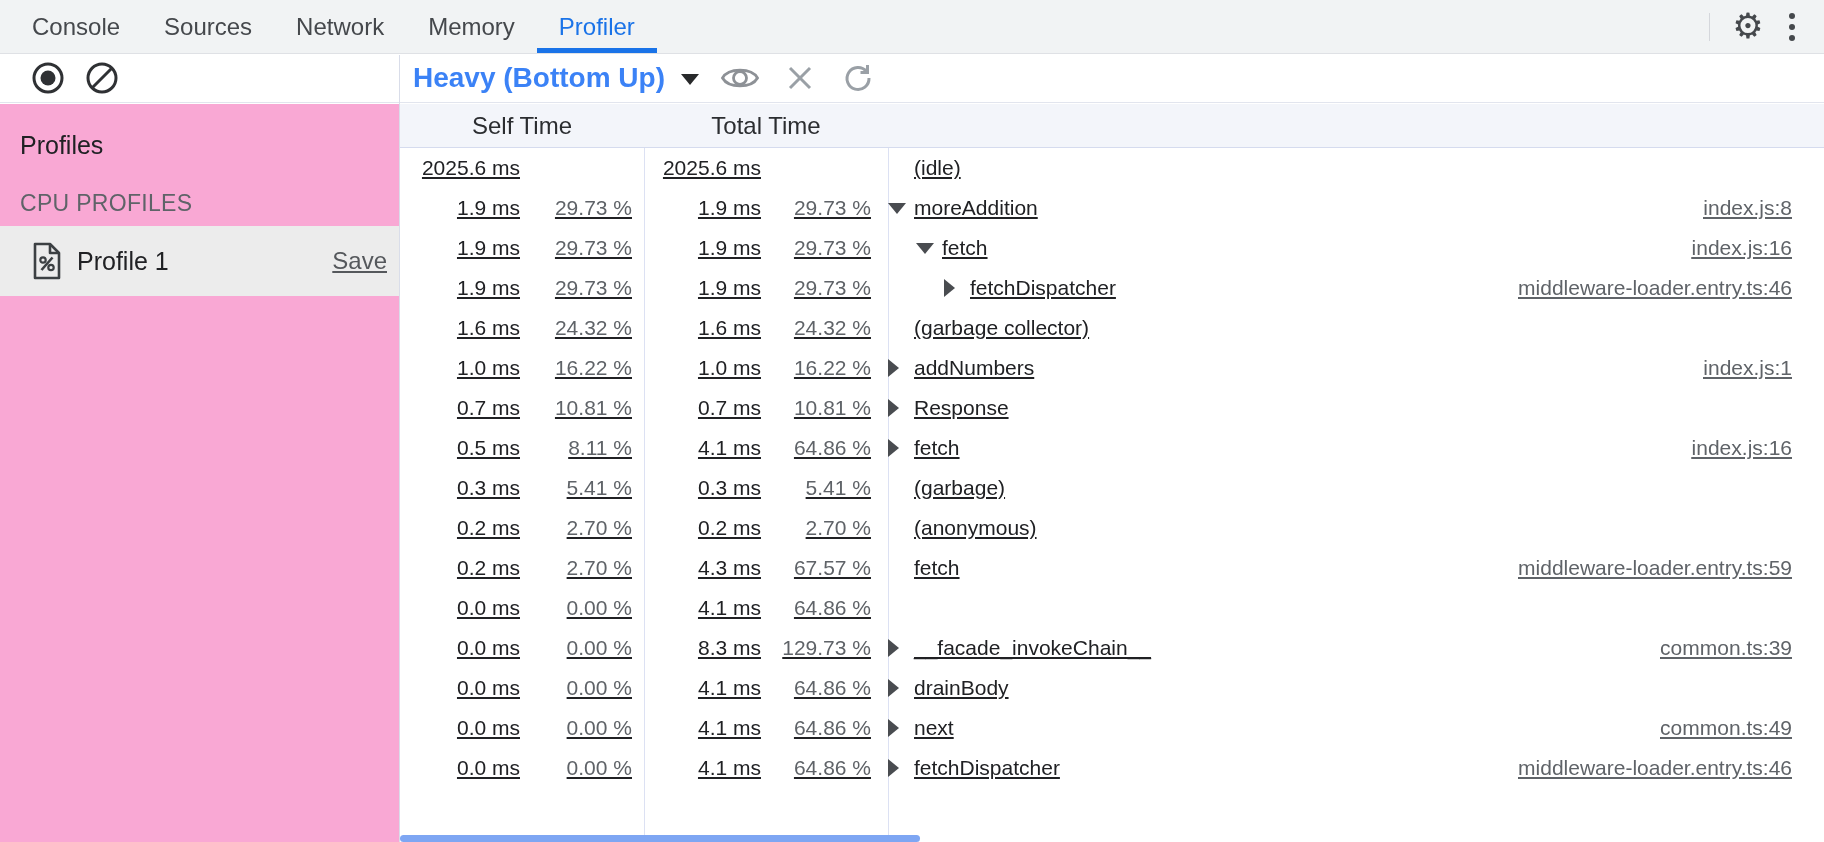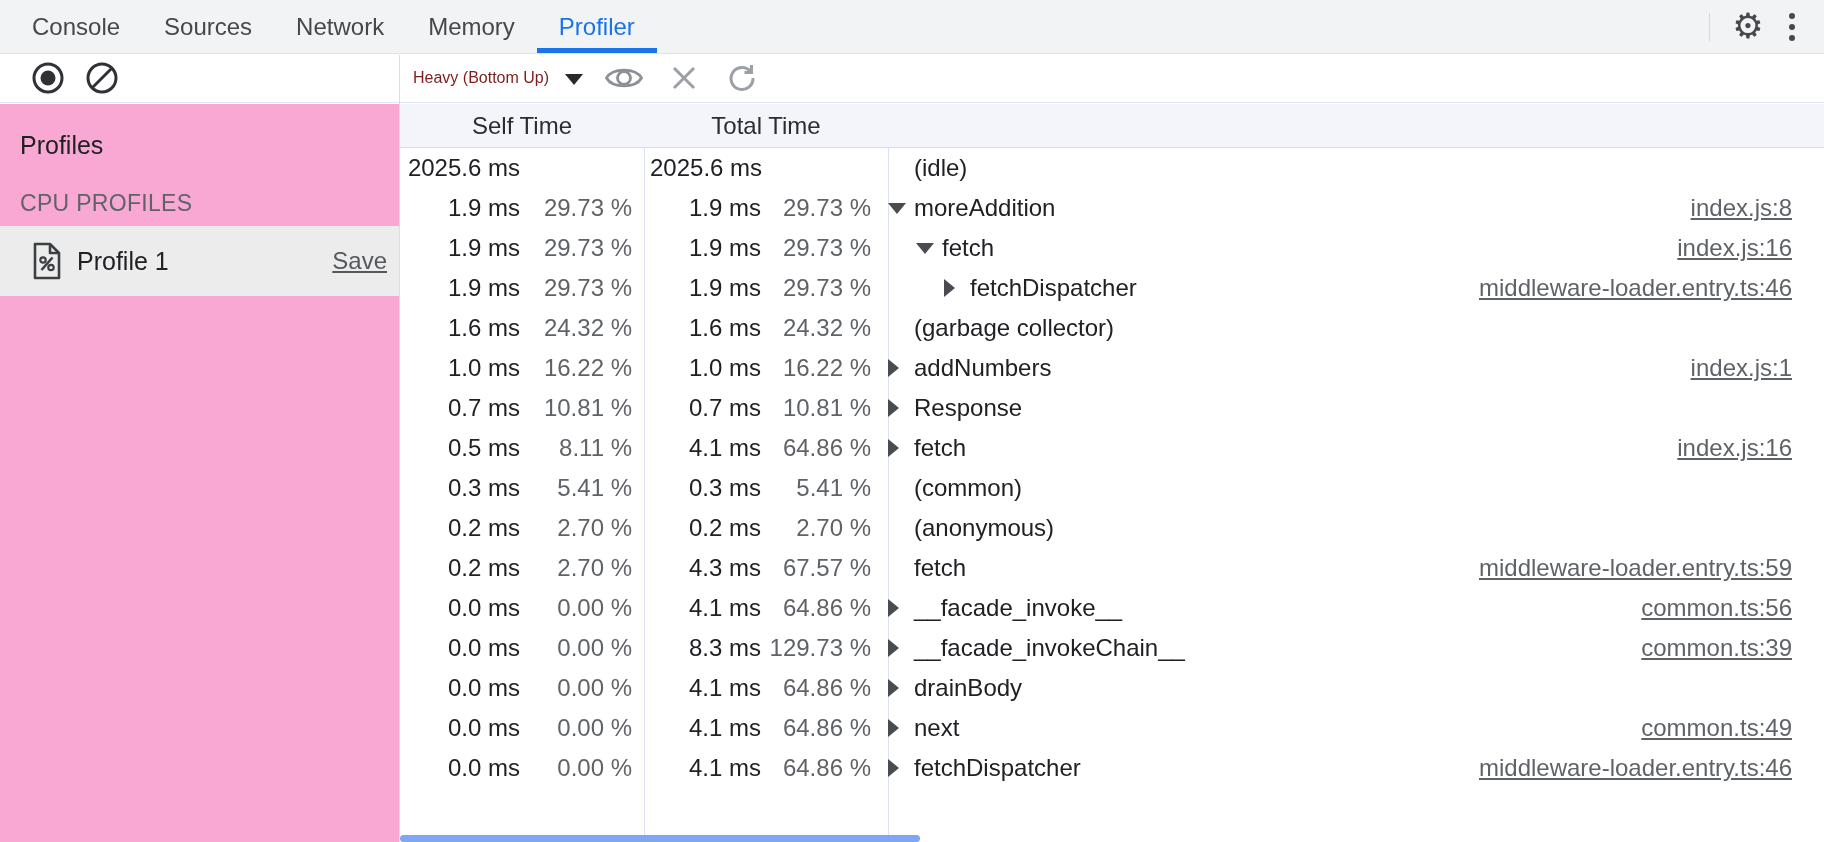--- a/index.html
+++ b/index.html
@@ -24,21 +24,21 @@
   .kebab i { width:6px; height:6px; border-radius:50%; background:#45484c; }
 
   
   .toolbar { position:absolute; left:0; top:54px; width:1824px; height:49px;
              background:#fff; border-bottom:1px solid #e2e5ee;
              display:flex; align-items:center; }
   .rec-group { display:flex; align-items:center; gap:18px; margin-left:30px; }
   .view-controls { position:absolute; left:413px; top:0; height:48px;
                    display:flex; align-items:center; gap:20px; }
   .dropdown { display:flex; align-items:center; background:none; border:none;
-              font-family:inherit; font-size:16px; color:#7f1d1d; }
+              font-family:inherit; font-size:28px; color:#3b82f6;font-weight:bold; }
   .caret { width:0; height:0; border-left:9px solid transparent;
            border-right:9px solid transparent; border-top:11px solid #28292b;
            margin-left:16px; margin-top:3px; }
 
   
   .v-line { position:absolute; width:1px; background:#d9dde9; }
   #sep-sidebar { left:399px; top:55px; bottom:0; }
   #sep-col1 { left:644px; top:104px; bottom:0; background:#dce1f3; }
   #sep-col2 { left:888px; top:104px; bottom:0; background:#dce1f3; }
 
@@ -55,21 +55,21 @@
 
   
   .datagrid { position:absolute; left:400px; top:104px; right:0; bottom:0; }
   .grid-header { height:44px; background:#f3f5fa; border-bottom:1px solid #d5dbee;
                  display:grid; grid-template-columns:244px 244px 1fr; }
   .grid-header .hc { display:flex; align-items:center; font-size:24px; color:#2b2d30; }
   .hc.center { justify-content:center; }
   .hc.fn { padding-left:8px; }
 
   .grid-body .row { height:40px; display:grid; grid-template-columns:244px 244px 1fr; }
-  .cell { display:flex; align-items:center; font-size:24px; white-space:nowrap; }
+  .cell { display:flex; align-items:center; font-size:21px; white-space:nowrap;text-decoration:underline; }
   .cell.time1 { padding:0 12px 0 6px; }
   .cell.time2 { padding:0 17px 0 6px; }
   .ms  { flex:1; text-align:right; color:#202124; }
   .pct { text-align:right; color:#5f6368; }
   .time1 .pct { width:112px; }
   .time2 .pct { width:110px; }
 
   .cell.fn { }
   .indent { flex:0 0 auto; }
   .arrow { flex:0 0 26px; display:flex; align-items:center; }
@@ -319,21 +319,21 @@
           <span class="ms">0.3 ms</span>
           <span class="pct">5.41 %</span>
         </div>
         <div class="cell time2">
           <span class="ms">0.3 ms</span>
           <span class="pct">5.41 %</span>
         </div>
         <div class="cell fn">
           <span class="indent" style="width: 0px;"></span>
           <span class="arrow "></span>
-          <span class="fn-name">(common)</span>
+          <span class="fn-name">(garbage)</span>
         </div>
       </div>
       <div class="row">
         <div class="cell time1">
           <span class="ms">0.2 ms</span>
           <span class="pct">2.70 %</span>
         </div>
         <div class="cell time2">
           <span class="ms">0.2 ms</span>
           <span class="pct">2.70 %</span>
@@ -362,28 +362,20 @@
       </div>
       <div class="row">
         <div class="cell time1">
           <span class="ms">0.0 ms</span>
           <span class="pct">0.00 %</span>
         </div>
         <div class="cell time2">
           <span class="ms">4.1 ms</span>
           <span class="pct">64.86 %</span>
         </div>
-        <div class="cell fn">
-          <span class="indent" style="width: 0px;"></span>
-          <span class="arrow right">
-            <i></i>
-          </span>
-          <span class="fn-name">__facade_invoke__</span>
-          <a class="src-link">common.ts:56</a>
-        </div>
       </div>
       <div class="row">
         <div class="cell time1">
           <span class="ms">0.0 ms</span>
           <span class="pct">0.00 %</span>
         </div>
         <div class="cell time2">
           <span class="ms">8.3 ms</span>
           <span class="pct">129.73 %</span>
         </div>

